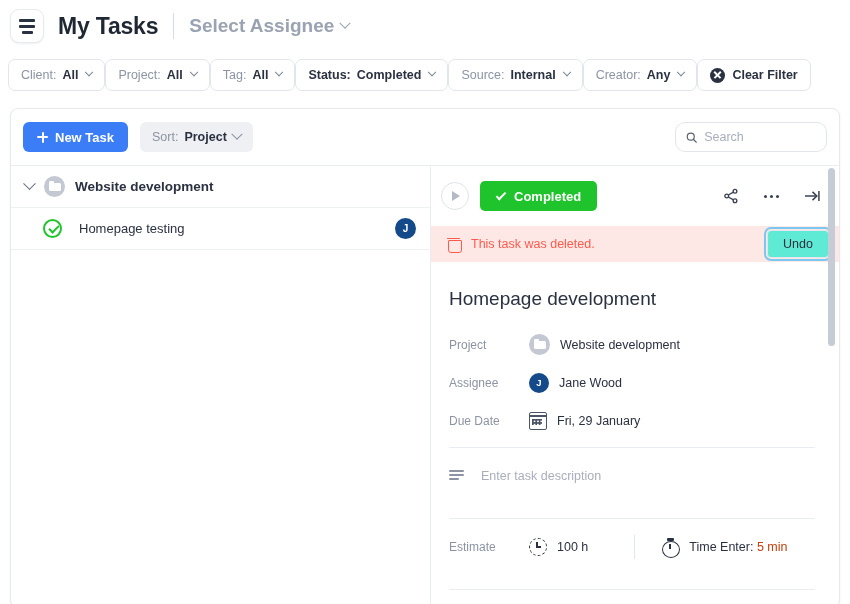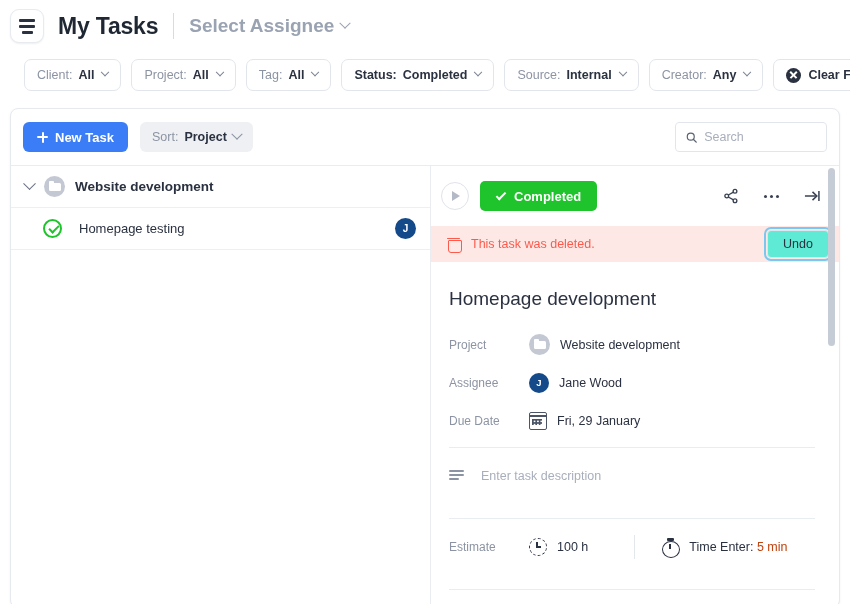--- a/index.html
+++ b/index.html
@@ -44,22 +44,22 @@
     display: flex; align-items: center; gap: 7px; cursor: pointer;
   }
   .caret {
     display: inline-block; width: 8px; height: 8px;
     border-right: 1.8px solid currentColor; border-bottom: 1.8px solid currentColor;
     transform: rotate(45deg) translate(-2px,-2px);
   }
 
   
   .filterbar {
-    display: flex; align-items: center; gap: 10px;
-    padding: 0 24px; height: 46px;
+    display: flex; align-items: center; 
+    padding: 0 8px; height: 46px;
   }
   .chip {
     height: 32px; padding: 0 12px;
     border: 1px solid #e2e6ec; border-radius: 7px;
     background: #fff; display: flex; align-items: center; gap: 6px;
     font-size: 12.5px; color: #8c94a3; cursor: pointer; white-space: nowrap;
   }
   .chip b { color: #2a3140; font-weight: 700; }
   .chip .caret { width: 6px; height: 6px; border-width: 1.6px; color: #7b8494; margin-left: 2px; }
   .chip.active b, .chip.active { color: #2a3140; justify-content: space-between; }
@@ -103,21 +103,21 @@
   .plus::after  { top: 0; left: 4.7px; height: 11px; width: 2px; }
   .btn-sort {
     height: 30px; padding: 0 12px; border-radius: 6px;
     background: #eef0f3; color: #8c94a3; font-size: 12.5px;
     display: flex; align-items: center; gap: 6px; cursor: pointer; border: none;
     font-family: inherit;
   }
   .btn-sort b { color: #2a3140; font-weight: 700; }
   .search-wrap { margin-left: auto; }
   .search-box {
-    width: 152px; height: 30px; border: 1px solid #e2e6ec; border-radius: 4px;
+    width: 152px; height: 30px; border: 1px solid #e2e6ec; border-radius: 10px;
     display: flex; align-items: center; gap: 7px; padding: 0 10px;
     background: #fff;
   }
   .search-box input {
     border: none; outline: none; font-size: 12.5px; color: #2a3140;
     font-family: inherit; width: 100%; background: transparent;
   }
   .search-box input::placeholder { color: #a8aebb; }
 
   .card-body { display: flex; height: 444px; border-top: 1px solid #e9ecf0; }

